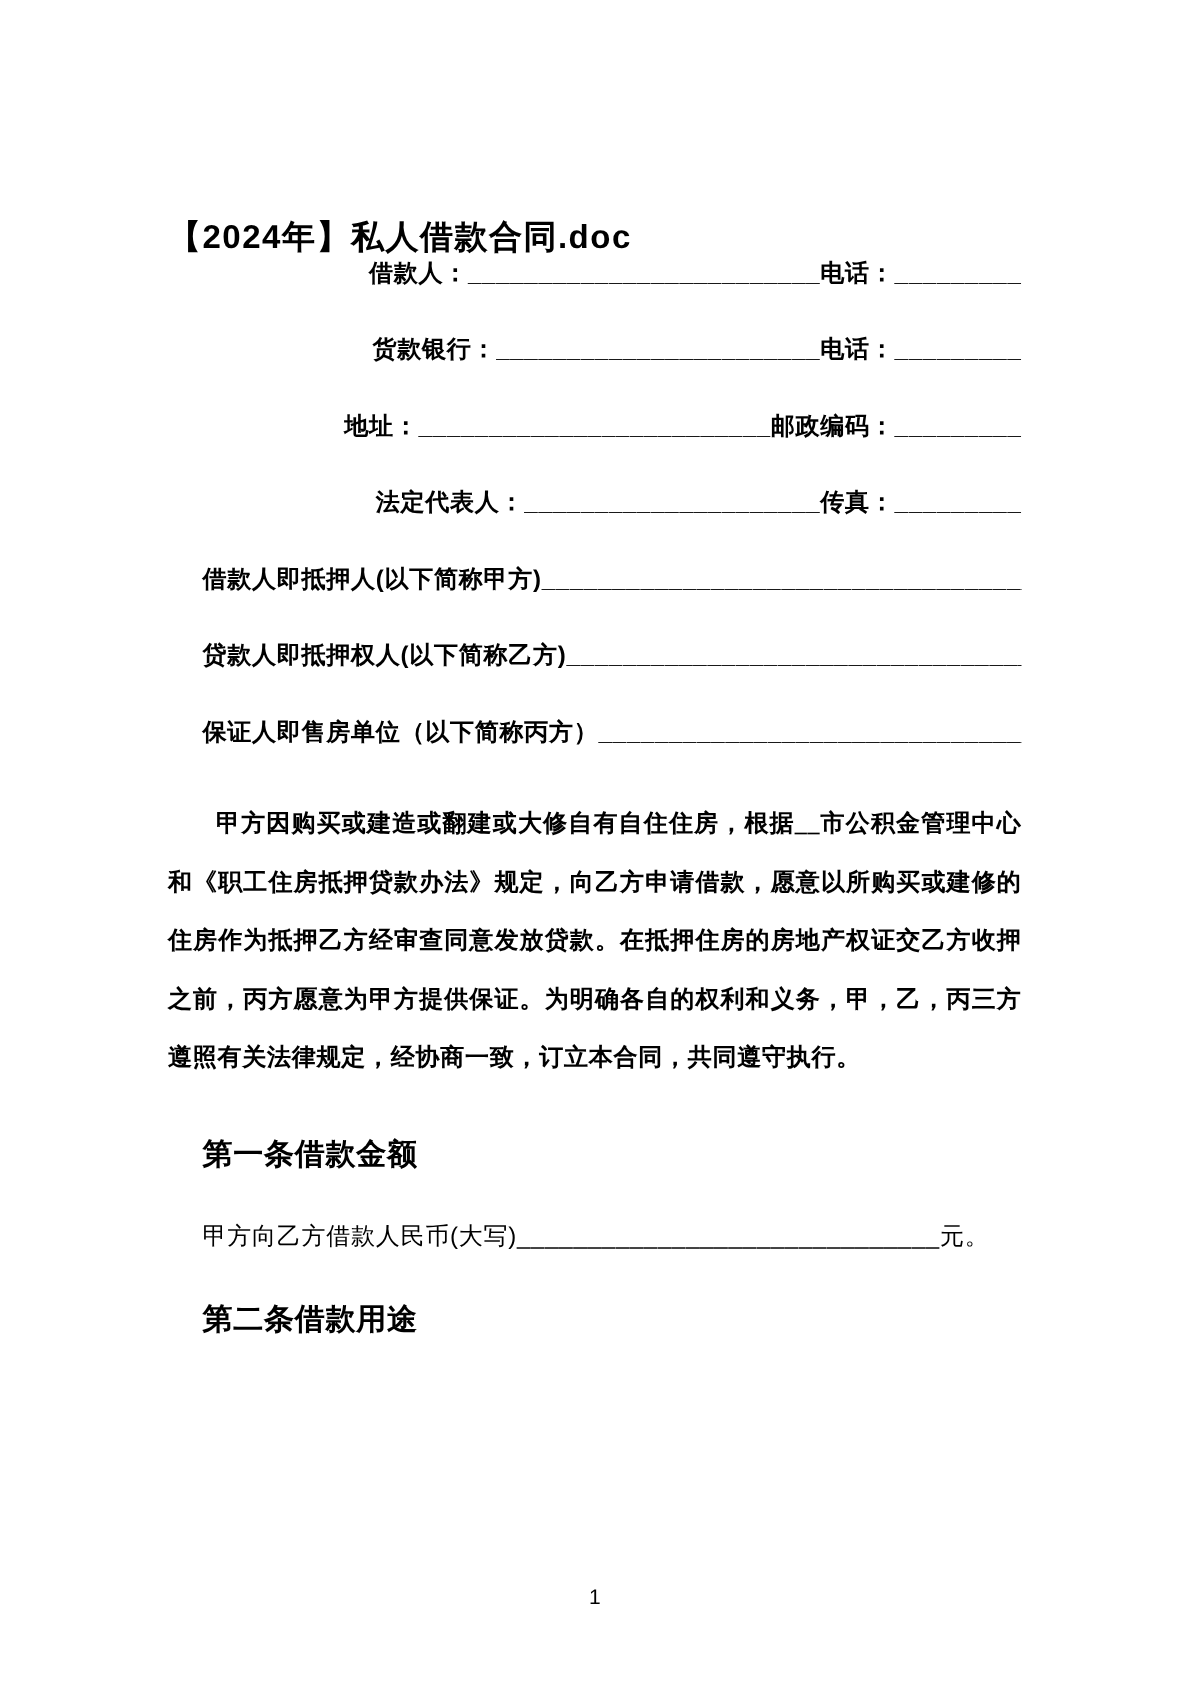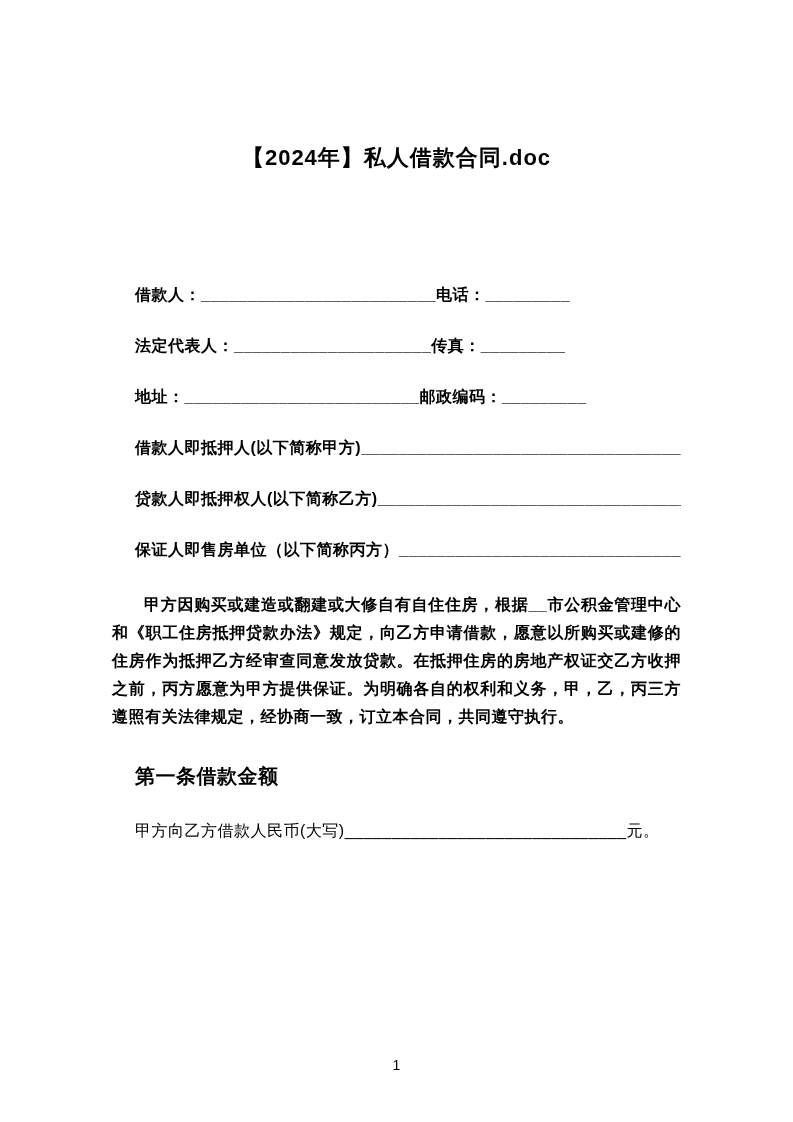--- a/index.html
+++ b/index.html
@@ -11,46 +11,46 @@
   .page {
     position: relative;
     width: 793px;
     height: 1122px;
     margin: 0 auto;
     background: #ffffff;
     padding: 143px 112px 0 112px;
     overflow: hidden;
   }
   .doc-title {
-    text-align: center;
     font-size: 22px;
     font-weight: 700;
     letter-spacing: 1px;
-    margin-bottom: 112px;
     white-space: nowrap;
   }
   .form-section { }
   .form-line {
     font-size: 16px;
     font-weight: 700;
     line-height: 20px;
     margin-bottom: 31px;
     padding-left: 23px;
     letter-spacing: 0.5px;
     white-space: nowrap;
     overflow: hidden;
+    text-align: right;
   }
   .body-paragraph {
     margin-top: 16px;
     font-size: 16px;
     font-weight: 700;
-    line-height: 28px;
+    line-height: 39px;
     text-align: justify;
     text-indent: 2em;
     letter-spacing: 0.5px;
+    font-family: Liberation Serif, serif;
   }
   .section-heading {
     margin-top: 35px;
     font-size: 20px;
     font-weight: 700;
     line-height: 20px;
     padding-left: 23px;
     letter-spacing: 0.5px;
   }
   .amount-line {
@@ -78,31 +78,33 @@
 </style>
 </head>
 <body>
 
 <div class="page">
 
   <h1 class="doc-title">【2024年】私人借款合同.doc</h1>
 
   <div class="form-section">
     <p class="form-line">借款人：_________________________电话：_________</p>
+    <p class="form-line">货款银行：_______________________电话：_________</p>
+    <p class="form-line">地址：_________________________邮政编码：_________</p>
     <p class="form-line">法定代表人：_____________________传真：_________</p>
-    <p class="form-line">地址：_________________________邮政编码：_________</p>
     <p class="form-line">借款人即抵押人(以下简称甲方)_____________________________________</p>
     <p class="form-line">贷款人即抵押权人(以下简称乙方)____________________________________</p>
     <p class="form-line">保证人即售房单位（以下简称丙方）___________________________________</p>
   </div>
 
   <p class="body-paragraph">甲方因购买或建造或翻建或大修自有自住住房，根据__市公积金管理中心和《职工住房抵押贷款办法》规定，向乙方申请借款，愿意以所购买或建修的住房作为抵押乙方经审查同意发放贷款。在抵押住房的房地产权证交乙方收押之前，丙方愿意为甲方提供保证。为明确各自的权利和义务，甲，乙，丙三方遵照有关法律规定，经协商一致，订立本合同，共同遵守执行。</p>
 
   <p class="section-heading">第一条借款金额</p>
 
   <p class="amount-line">甲方向乙方借款人民币(大写)______________________________元。</p>
 
+  <p class="section-heading">第二条借款用途</p>
 
   <div class="page-footer">
     <span class="page-number">1</span>
   </div>
 
 </div>
 
 </body></html>

